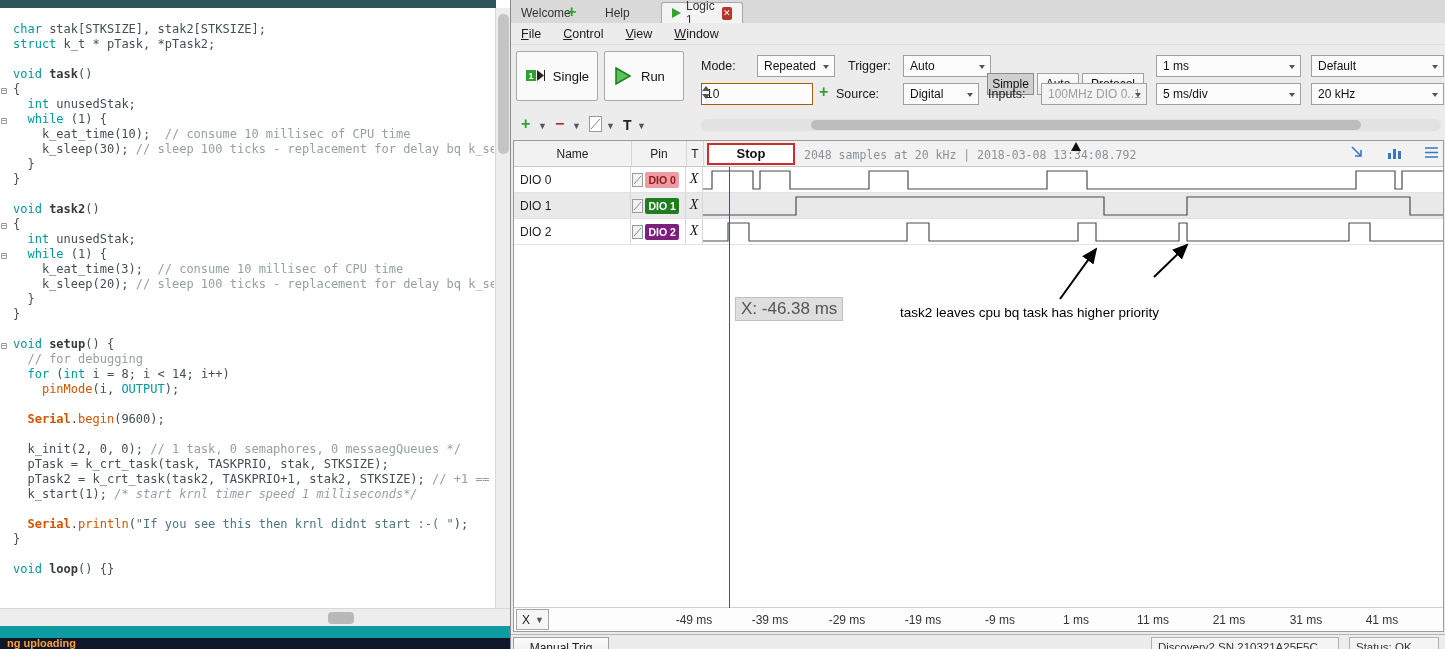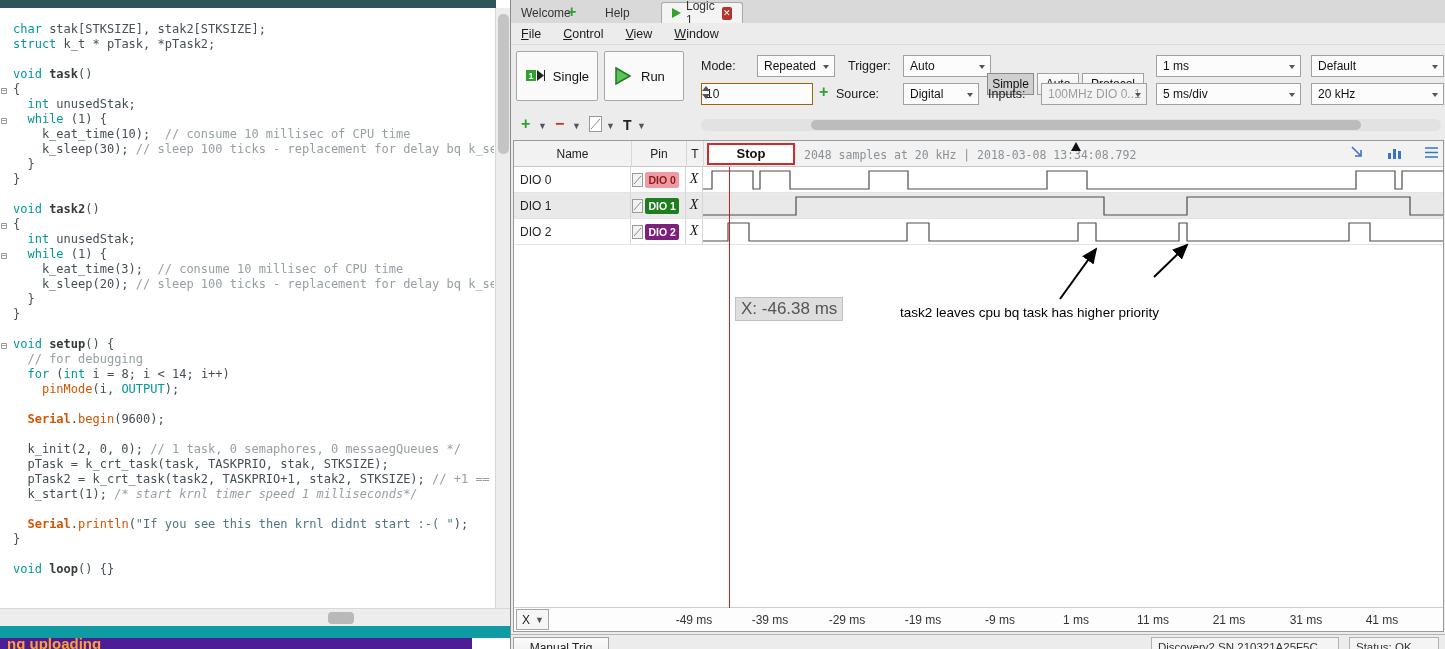--- a/index.html
+++ b/index.html
@@ -20,22 +20,22 @@
   .c-fb { color:#d35400; font-weight:bold; }
   .c-b  { color:#353b3d; font-weight:bold; }
   .c-lit{ color:#00979c; } .c-cm { color:#95a0a3; }
   .c-ci { color:#95a0a3; font-style:italic; }
   .c-st { color:#4f7584; } .c-pl { color:#434f54; }
   .ide-vscroll { position:absolute; right:0; top:8px; width:15px; height:600px; background:#ededed; border-left:1px solid #d8d8d8; }
   .ide-vscroll .thumb { position:absolute; left:2px; top:6px; width:11px; height:140px; background:#c4c4c4; border-radius:5px; }
   .ide-hscroll { position:absolute; left:0; top:608px; width:510px; height:18px; background:#ededed; border-top:1px solid #d8d8d8; }
   .ide-hscroll .thumb { position:absolute; left:328px; top:3px; width:26px; height:12px; background:#b9b9b9; border-radius:4px; }
   .ide-status { position:absolute; left:0; top:626px; width:510px; height:12px; background:#0e9ba1; }
-  .ide-console { position:absolute; left:0; top:638px; width:472px; height:11px; background:#4c1d95;
-                 color:#ffa033; font-size:15px; line-height:11px; font-weight:bold; padding-left:7px; overflow:hidden; }
+  .ide-console { position:absolute; left:0; top:638px; width:510px; height:11px; background:#0f172a;
+                 color:#ffa033; font-size:11px; line-height:11px; font-weight:bold; padding-left:7px; overflow:hidden; }
 
   
   .logic { position:absolute; left:510px; top:0; width:935px; height:649px; background:#ececec; border-left:1px solid #8a8a8a; }
 
   .tabbar { position:absolute; left:0; top:0; width:935px; height:36px; background:#d9d9d9; border-bottom:1px solid #b5b5b5; }
   .tab { position:absolute; top:2px; height:21px; display:flex; align-items:center; gap:5px; padding:0 10px; font-size:12px; color:#333; }
   .tab-welcome { left:0; } .tab-help { left:84px; }
   .tab-active { left:150px; width:82px; background:#f4f4f4; border:1px solid #a8a8a8; border-bottom:none; border-radius:3px 3px 0 0; }
   .addtab { position:absolute; left:56px; top:3px; color:#2fa12f; font-size:16px; font-weight:bold; cursor:default; }
   .playtri { width:0; height:0; border-left:9px solid #2fa52f; border-top:5px solid transparent; border-bottom:5px solid transparent; }

